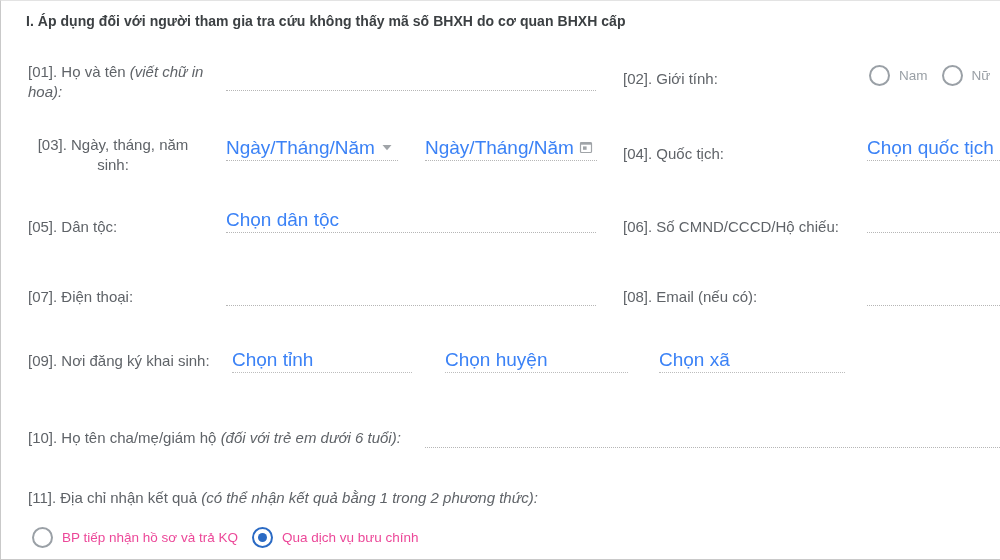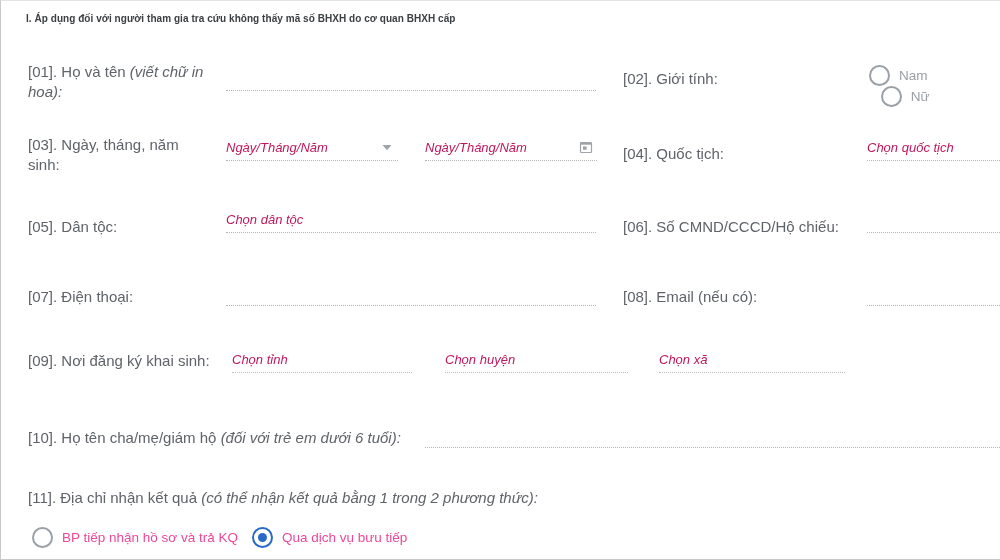--- a/index.html
+++ b/index.html
@@ -24,21 +24,21 @@
     border-bottom: 1px solid #c9c9c9;
     overflow: hidden;
   }
 
   
   .section-heading {
     position: absolute;
     left: 25px;
     top: 12px;
     width: 940px;
-    font-size: 10px;
+    font-size: 14px;
     font-weight: bold;
     color: #3c4043;
     letter-spacing: 0.05px;
   }
 
   
   .field-label {
     position: absolute;
     font-size: 15px;
     color: #5f6368;
@@ -53,25 +53,24 @@
     position: absolute;
     box-sizing: border-box;
     height: 26px;
     border-bottom: 1px dotted #b6b6b6;
     background: transparent;
   }
   .uline .ph {
     position: absolute;
     left: 0;
     bottom: 3px;
-    font-size: 13px;
-    color: #be185d;
+    font-size: 19px;
+    color: #3b82f6;
     white-space: nowrap;
     line-height: 18px;
-    font-style: italic;
   }
 
   
   .uline.solid-top {
     border-bottom: 1px dotted #bdbdbd;
     margin-left: 19px;
   }
 
   
   .fld-icon {
@@ -145,32 +144,32 @@
 
   <div class="uline" style="left:225px; top:64px; width:370px;">
     <span class="ph"></span>
   </div>
 
   <div class="field-label" style="left:622px; top:68px;">
     <span>[02].</span>
     <span>Giới tính:</span>
   </div>
 
-  <div class="radio-group" style="left:868px; top:64px;flex-direction:column;">
+  <div class="radio-group" style="left:868px; top:64px;">
     <div class="radio-opt">
       <span class="radio-dot lg"></span>
       <span class="radio-label muted">Nam</span>
     </div>
     <div class="radio-opt" style="margin-right:0;align-items:center;">
       <span class="radio-dot lg"></span>
       <span class="radio-label muted">Nữ</span>
     </div>
   </div>
 
-  <div class="field-label" style="left:27px; top:134px; width:170px;">
+  <div class="field-label" style="left:27px; top:134px; width:170px;text-align:center;">
     <span>[03].</span>
     <span>Ngày, tháng, năm sinh:</span>
   </div>
 
   <div class="uline" style="left:225px; top:134px; width:172px;">
     <span class="ph">Ngày/Tháng/Năm</span>
     <span class="fld-icon">
       <svg width="14" height="14" viewBox="0 0 14 14" aria-hidden="true">
         <path d="M2.5 5 L11.5 5 L7 10.2 Z" fill="#a0a4a8"></path>
       </svg>
@@ -266,17 +265,17 @@
     <span class="em">(có thể nhận kết quả bằng 1 trong 2 phương thức):</span>
   </div>
 
   <div class="radio-group" style="left:31px; top:526px;">
     <div class="radio-opt">
       <span class="radio-dot lg"></span>
       <span class="radio-label">BP tiếp nhận hồ sơ và trả KQ</span>
     </div>
     <div class="radio-opt" style="margin-right:0;">
       <span class="radio-dot lg checked"></span>
-      <span class="radio-label">Qua dịch vụ bưu tiếp</span>
+      <span class="radio-label">Qua dịch vụ bưu chính</span>
     </div>
   </div>
 
 </div>
 
 </body></html>

